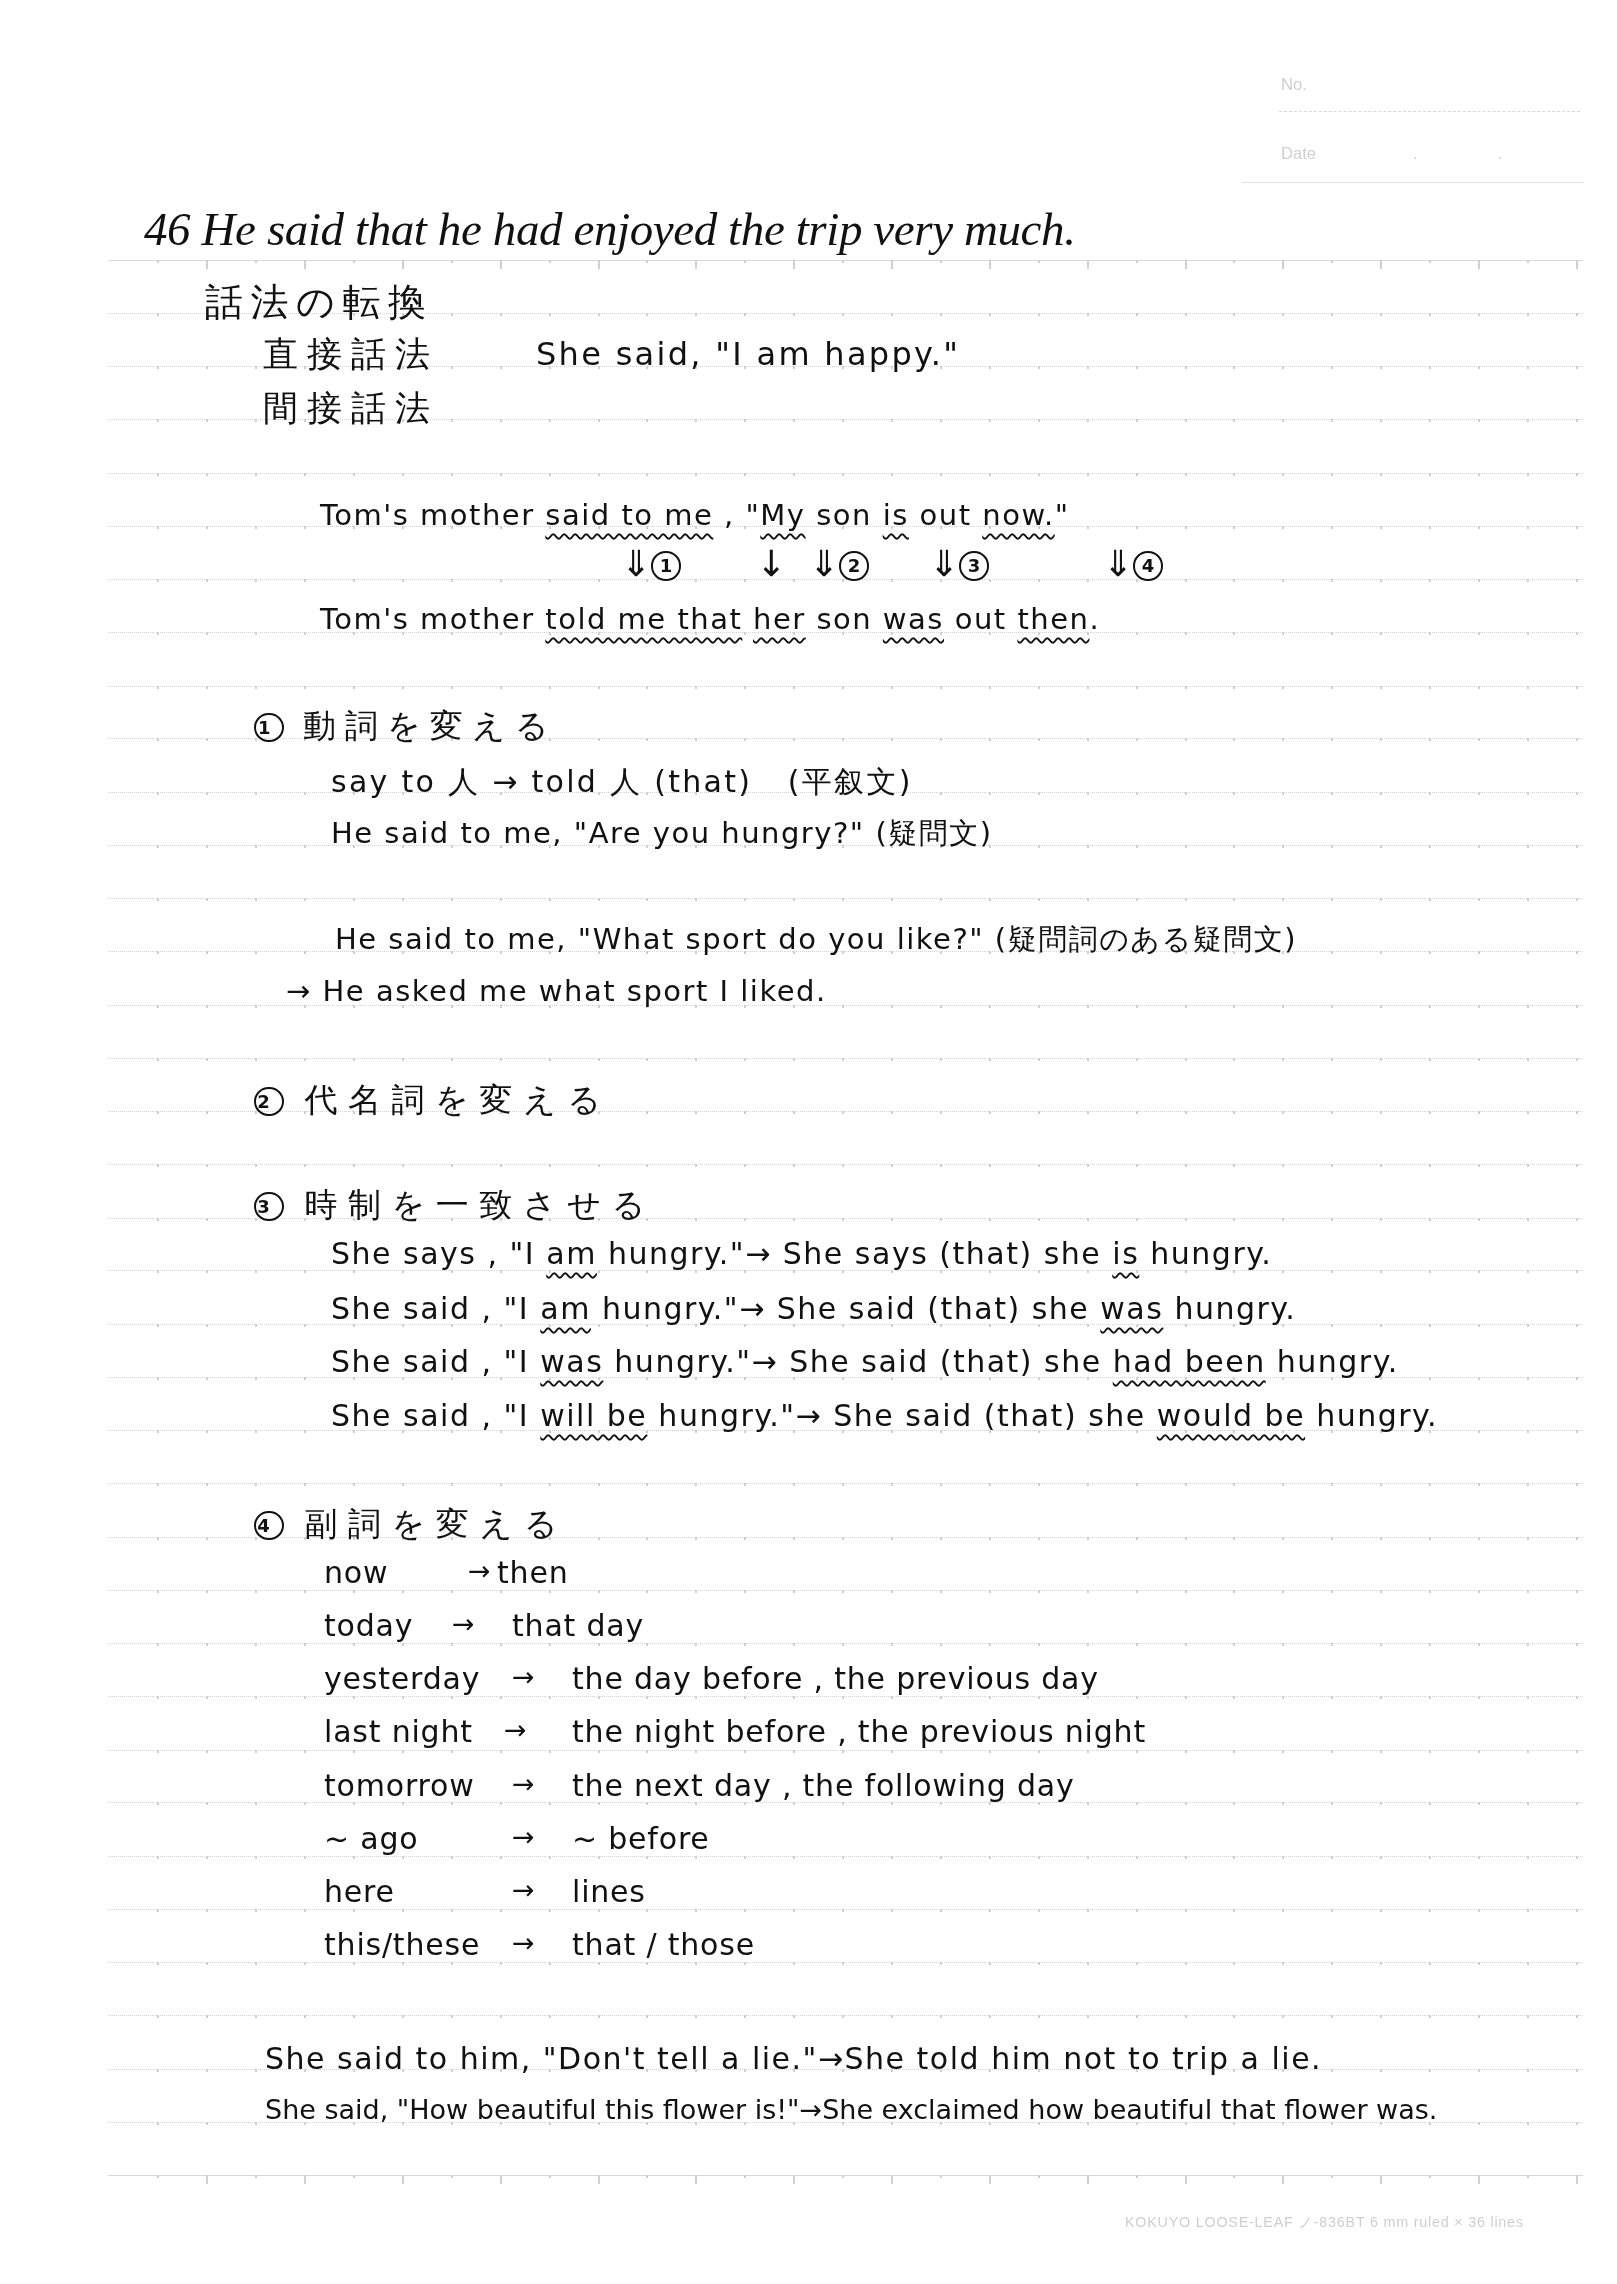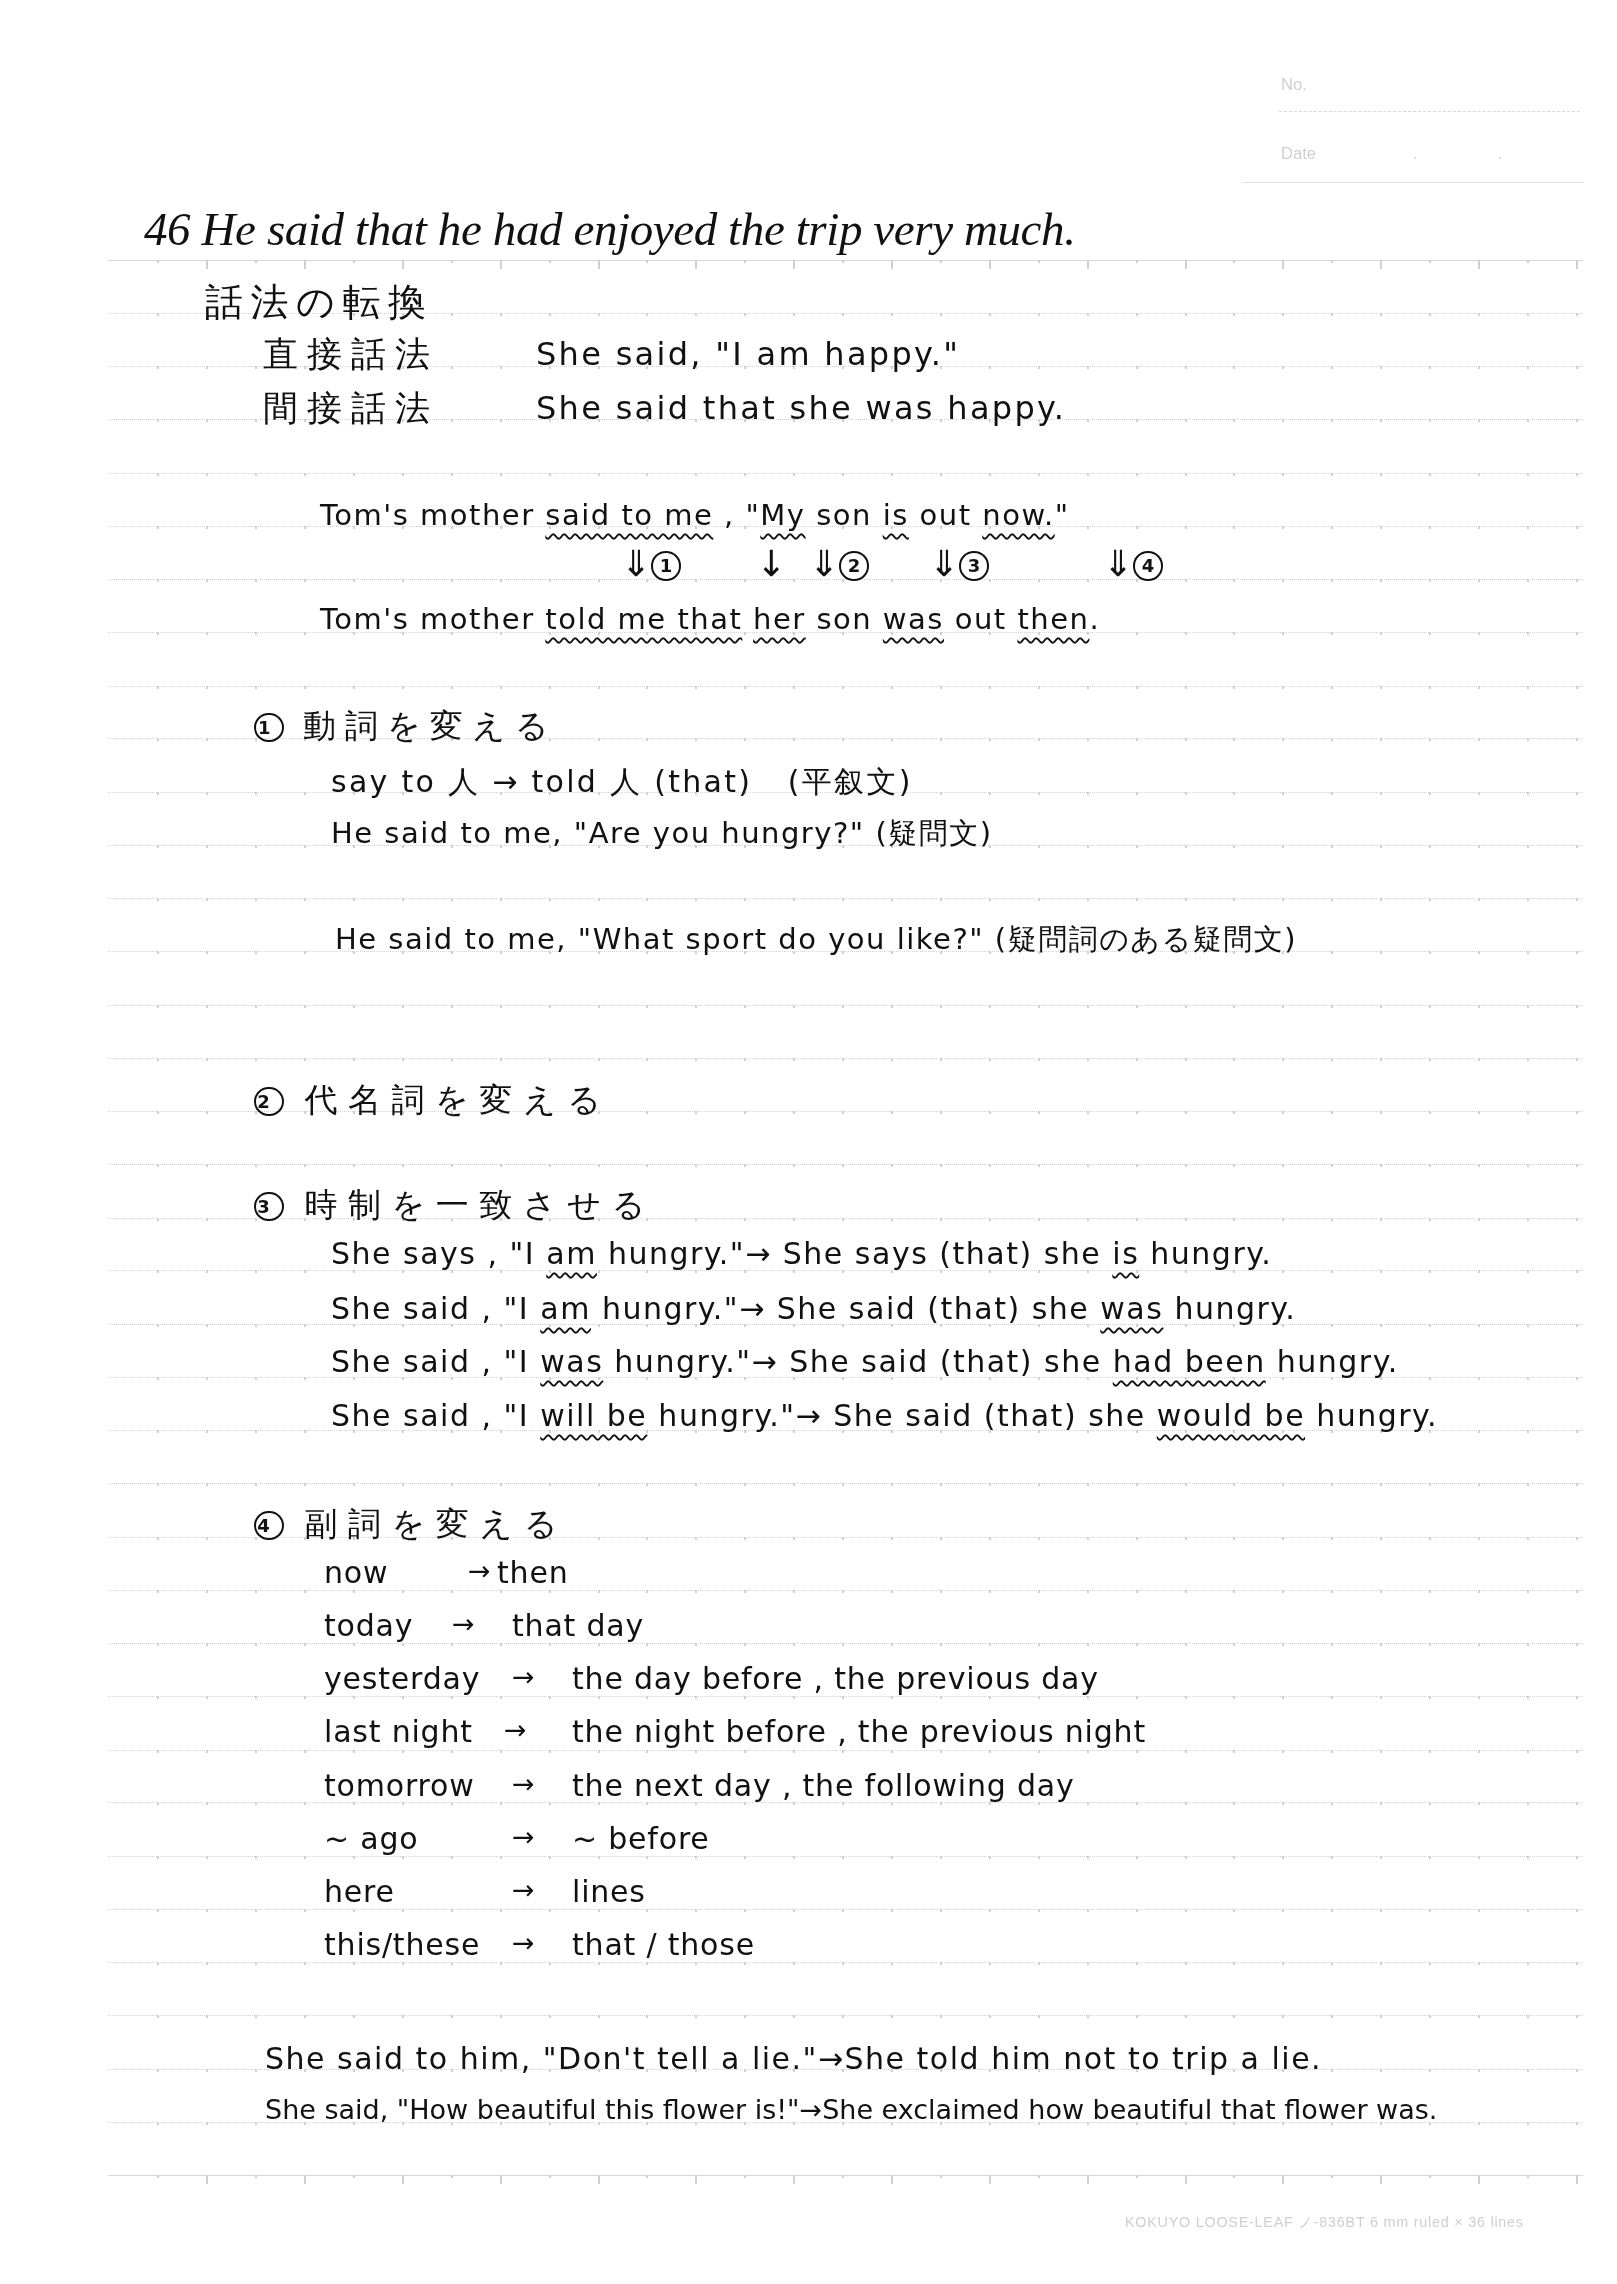--- a/index.html
+++ b/index.html
@@ -1179,40 +1179,40 @@
       <div class="tick" style="left: 1527px; top: 2175px; height: 3px;"></div>
       <div class="tick" style="left: 1576px; top: 2175px; height: 9px;"></div>
     </div>
 
   <div class="title">46 He said that he had enjoyed the trip very much.</div>
 
   <div class="jp" style="left:205px;top:277px;font-size:38px;letter-spacing:7.5px;">話法の転換</div>
   <div class="jp" style="left:263px;top:331px;font-size:35px;letter-spacing:9px;">直接話法</div>
   <div class="hw" style="left:536px;top:335px;font-size:32px;letter-spacing:2.3px;">She said, "I am happy."</div>
   <div class="jp" style="left:263px;top:385px;font-size:35px;letter-spacing:9px;">間接話法</div>
-  <div class="hw" style="left:536px;top:389px;font-size:32px;letter-spacing:2.3px;">She said that she was happy.</div>
 
   <div class="hw" style="left:320px;top:498px;font-size:29px;letter-spacing:1.5px;">
     <span>Tom's mother </span><span class="wavy">said to me</span><span> , "</span><span class="wavy">My</span><span> son </span><span class="wavy">is</span><span> out </span><span class="wavy">now.</span><span>"</span>
   </div>
 
   <div class="arrow-row" style="left:621px;top:543px;"><span>⇓</span><span class="circ">1</span></div>
   <div class="arrow-row" style="left:756px;top:543px;"><span>↓</span></div>
   <div class="arrow-row" style="left:809px;top:543px;"><span>⇓</span><span class="circ">2</span></div>
   <div class="arrow-row" style="left:929px;top:543px;"><span>⇓</span><span class="circ">3</span></div>
   <div class="arrow-row" style="left:1103px;top:543px;"><span>⇓</span><span class="circ">4</span></div>
 
   <div class="hw" style="left:320px;top:602px;font-size:29px;letter-spacing:1.5px;">
     <span>Tom's mother </span><span class="wavy">told me that</span> <span class="wavy">her</span><span> son </span><span class="wavy">was</span><span> out </span><span class="wavy">then</span><span>.</span>
   </div>
 
   <div class="jp" style="left:254px;top:704px;font-size:33px;letter-spacing:9px;"><span class="circ">1</span> <span>動詞を変える</span></div>
   <div class="hw" style="left:331px;top:762px;font-size:30px;letter-spacing:2.3px;"><span>say to 人 → told 人 (that)</span>&nbsp;&nbsp;&nbsp;<span>(平叙文)</span></div>
   <div class="hw" style="left:331px;top:814px;font-size:29px;letter-spacing:1.5px;"><span>He said to me, "Are you hungry?"</span> <span>(疑問文)</span></div>
   <div class="hw" style="left:335px;top:920px;font-size:29px;letter-spacing:1.5px;"><span>He said to me, "What sport do you like?"</span> <span>(疑問詞のある疑問文)</span></div>
+  <div class="hw" style="left:286px;top:974px;font-size:29px;letter-spacing:1.5px;"><span>→</span> <span>He asked me what sport I liked.</span></div>
 
   <div class="jp" style="left:254px;top:1078px;font-size:33px;letter-spacing:10.5px;"><span class="circ">2</span> <span>代名詞を変える</span></div>
 
   <div class="jp" style="left:254px;top:1183px;font-size:33px;letter-spacing:10.5px;"><span class="circ">3</span> <span>時制を一致させる</span></div>
 
   <div id="s3lines">
       <div class="hw" style="left: 331px; top: 1236px; font-size: 30px; letter-spacing: 1.5px;"><span>She says</span><span> , </span><span>"I </span><span class="wavy">am</span><span> hungry."</span><span>→</span><span> </span><span>She says (that) she </span><span class="wavy">is</span><span> hungry.</span></div>
       <div class="hw" style="left: 331px; top: 1291px; font-size: 30px; letter-spacing: 1.5px;"><span>She said</span><span> , </span><span>"I </span><span class="wavy">am</span><span> hungry."</span><span>→</span><span> </span><span>She said (that) she </span><span class="wavy">was</span><span> hungry.</span></div>
       <div class="hw" style="left: 331px; top: 1344px; font-size: 30px; letter-spacing: 1.5px;"><span>She said</span><span> , </span><span>"I </span><span class="wavy">was</span><span> hungry."</span><span>→</span><span> </span><span>She said (that) she </span><span class="wavy">had been</span><span> hungry.</span></div>
       <div class="hw" style="left: 331px; top: 1398px; font-size: 30px; letter-spacing: 1.5px;"><span>She said</span><span> , </span><span>"I </span><span class="wavy">will be</span><span> hungry."</span><span>→</span><span> </span><span>She said (that) she </span><span class="wavy">would be</span><span> hungry.</span></div>

